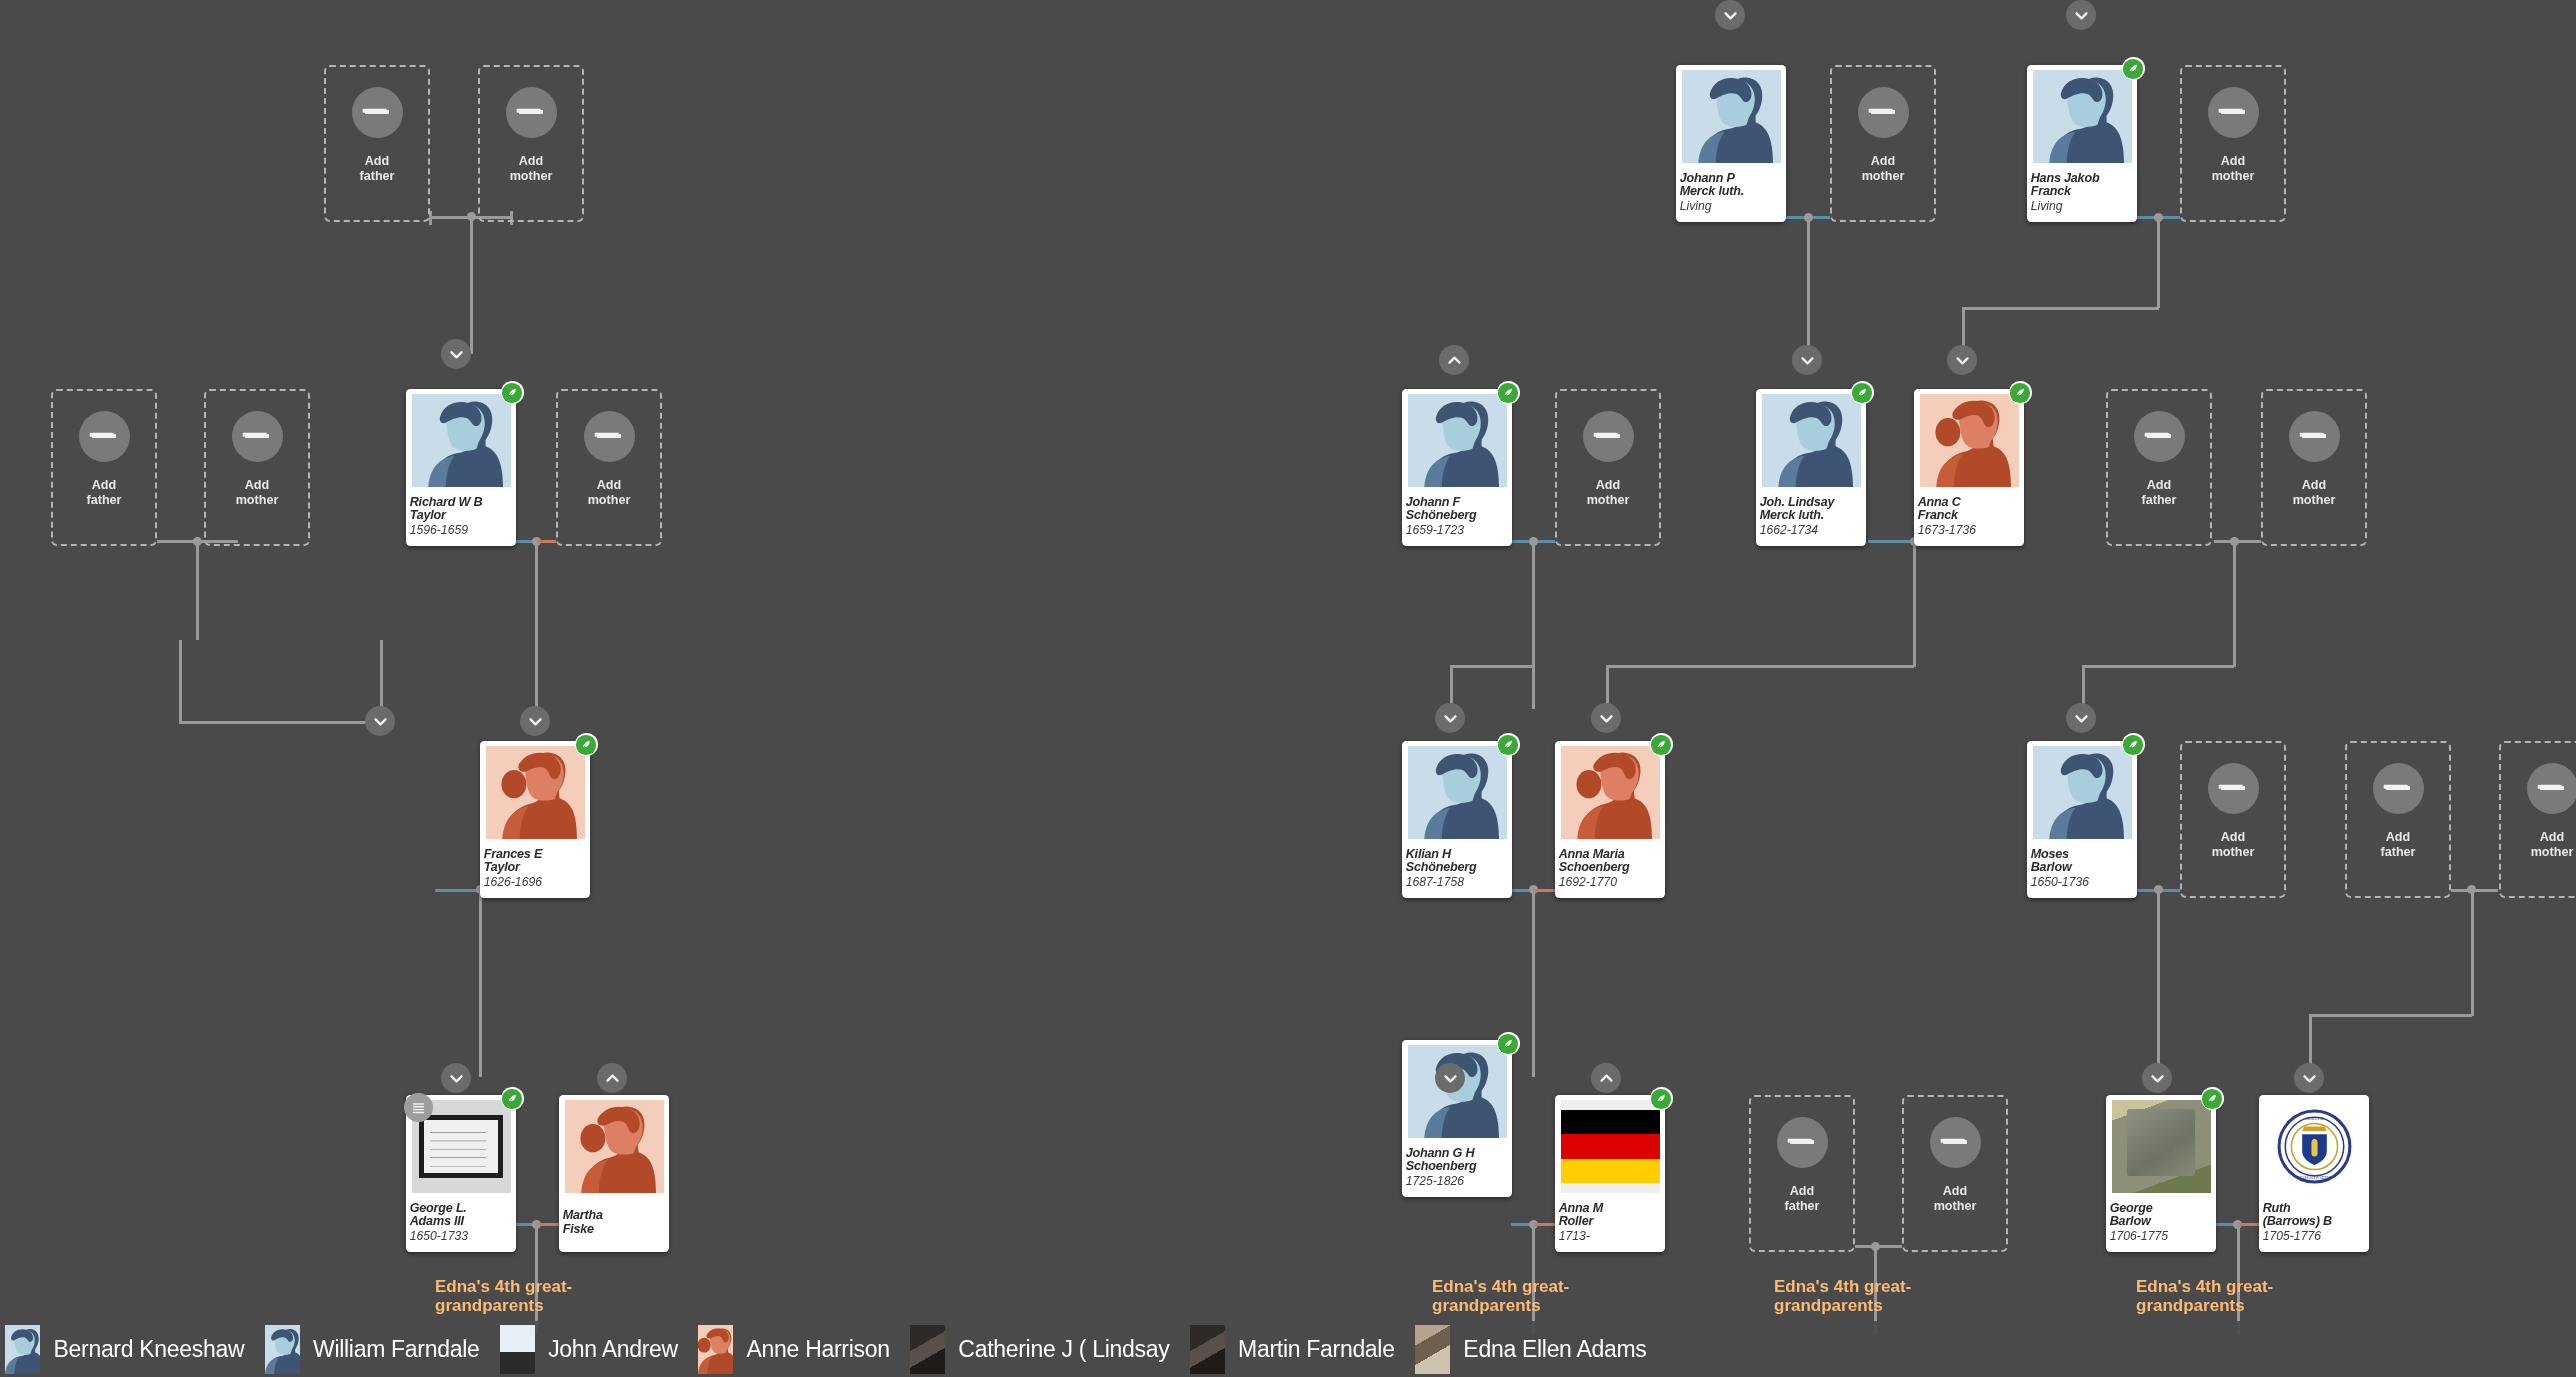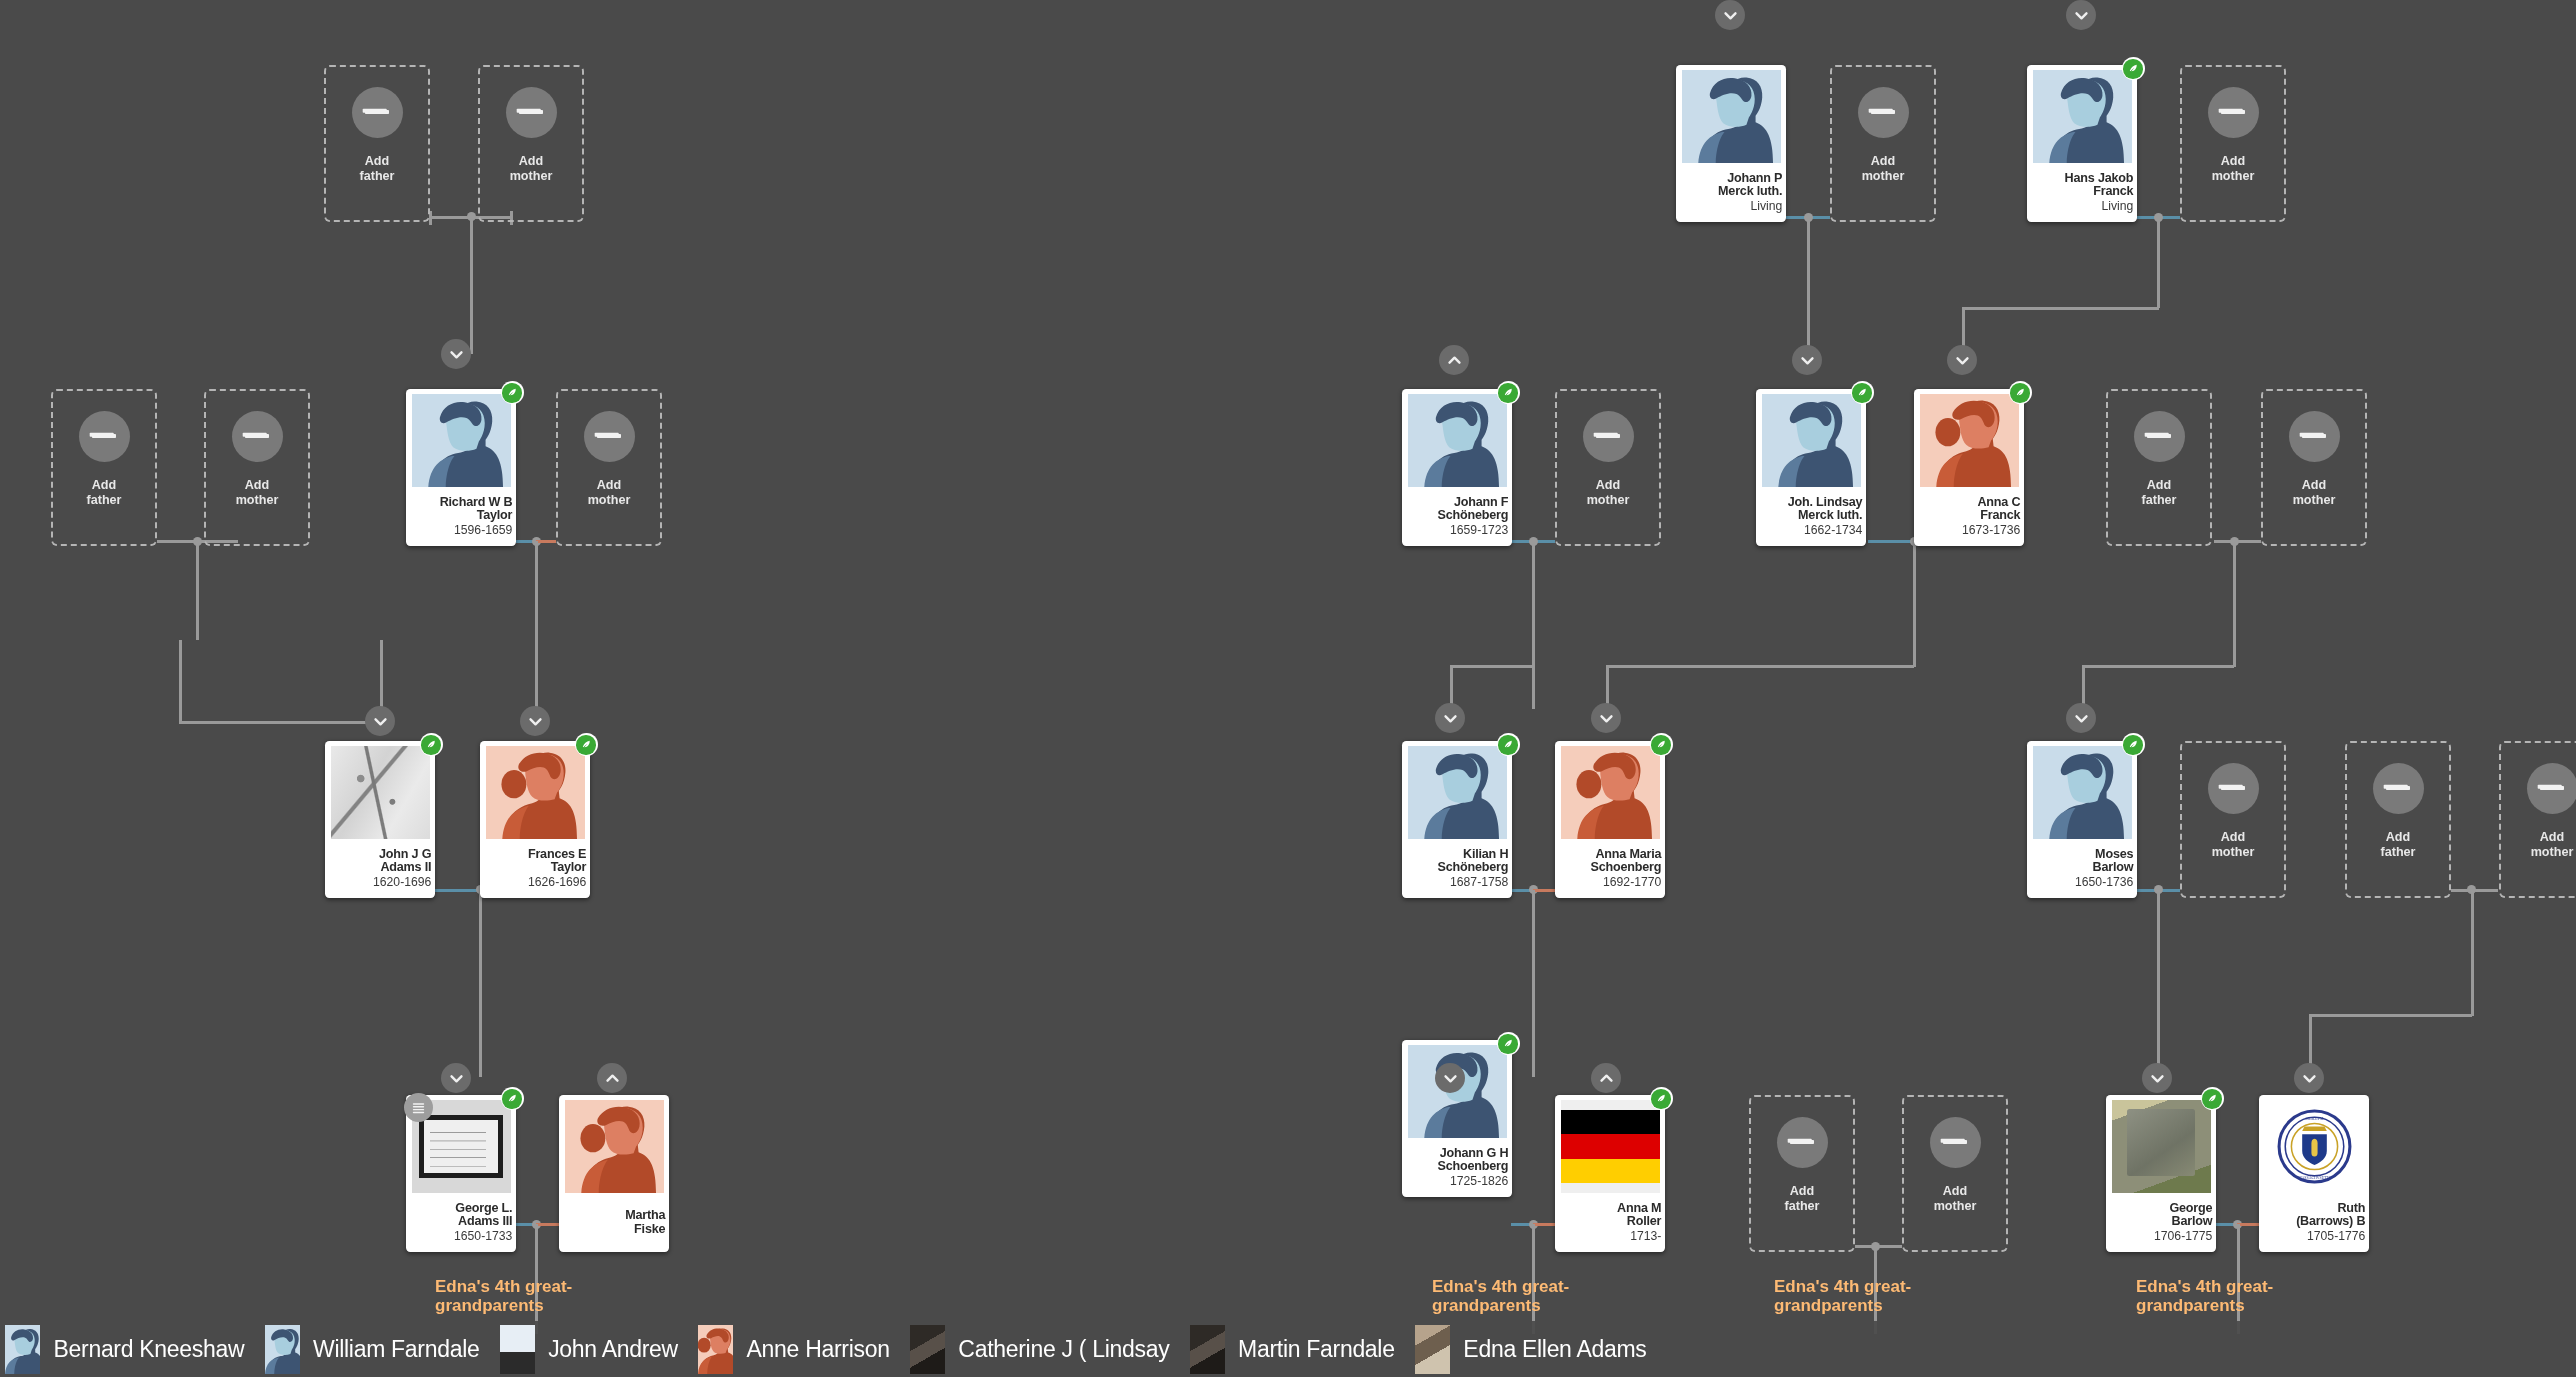--- a/index.html
+++ b/index.html
@@ -27,21 +27,21 @@
 
   
   .card{ position:absolute; width:110px; height:157px; background:#fff;
     border-radius:4.2px; box-shadow:0 1.7px 4.2px rgba(0,0,0,.45); z-index:5;
     cursor:pointer; display:flex; flex-direction:column; align-items:center; }
   .card .photo{ width:99px; height:93px; margin-top:5px; overflow:hidden;
     position:relative; background:#c9dcea; }
   .card .photo.female{ background:#f5cdbb; }
   .card .photo.plain{ background:#e2e2e2; }
   .card .txt{ width:106px; flex:1; display:flex; flex-direction:column;
-    align-items:flex-end; justify-content:center; padding:0 1.7px; }
+    align-items:flex-start; justify-content:center; padding:0 1.7px;font-style:italic; }
   .card .nm{ font-size:12.6px; font-weight:bold; color:#2b2b2b; line-height:1.04;
     text-align:center; letter-spacing:-0.2px; }
   .card .yr{ font-size:12.2px; color:#3a3a3a; line-height:1.15; margin-top:0.8px; }
 
   
   .leaf{ position:absolute; top:-7.6px; right:-7.6px; width:23px; height:23px;
     border-radius:50%; background:#fff; display:flex; align-items:center;
     justify-content:center; z-index:8; cursor:pointer; }
   .leaf i{ width:19.4px; height:19.4px; border-radius:50%; background:#3aa935;
     display:flex; align-items:center; justify-content:center; }
@@ -211,38 +211,20 @@
     <div class="chev" style="left: 365px; top: 706px;">
       <svg viewBox="0 0 24 24" fill="none" stroke="#efefef" stroke-width="3.4" stroke-linecap="round" stroke-linejoin="round">
         <polyline points="5,9 12,16 19,9"></polyline>
       </svg>
     </div>
     <div class="chev" style="left: 520px; top: 706px;">
       <svg viewBox="0 0 24 24" fill="none" stroke="#efefef" stroke-width="3.4" stroke-linecap="round" stroke-linejoin="round">
         <polyline points="5,9 12,16 19,9"></polyline>
       </svg>
     </div>
-    <div class="card" style="left: 325px; top: 741px;">
-      <div class="photo plain">
-        <div class="ph-map"></div>
-      </div>
-      <div class="txt">
-        <div class="nm">John J G</div>
-        <div class="nm">Adams II</div>
-        <div class="yr">1620-1696</div>
-      </div>
-      <div class="leaf">
-        <i>
-          <svg viewBox="0 0 24 24" fill="#ffffff">
-            <path d="M19 4c0 9-5 14-11 14-1.6 0-3-.4-4-1.1C6.6 10 11.6 6 19 4z"></path>
-            <path d="M4.6 19.6c2-3.7 5.3-6.6 9.4-8.6-3.4 2.6-5.6 5.5-7.1 9z" fill="#3aa935"></path>
-          </svg>
-        </i>
-      </div>
-    </div>
     <div class="card" style="left: 480px; top: 741px;">
       <div class="photo female">
         <svg class="avsvg" viewBox="0 0 120 112" preserveAspectRatio="xMidYMid slice">
           <use href="#sil-female"></use>
         </svg>
       </div>
       <div class="txt">
         <div class="nm">Frances E</div>
         <div class="nm">Taylor</div>
         <div class="yr">1626-1696</div>

